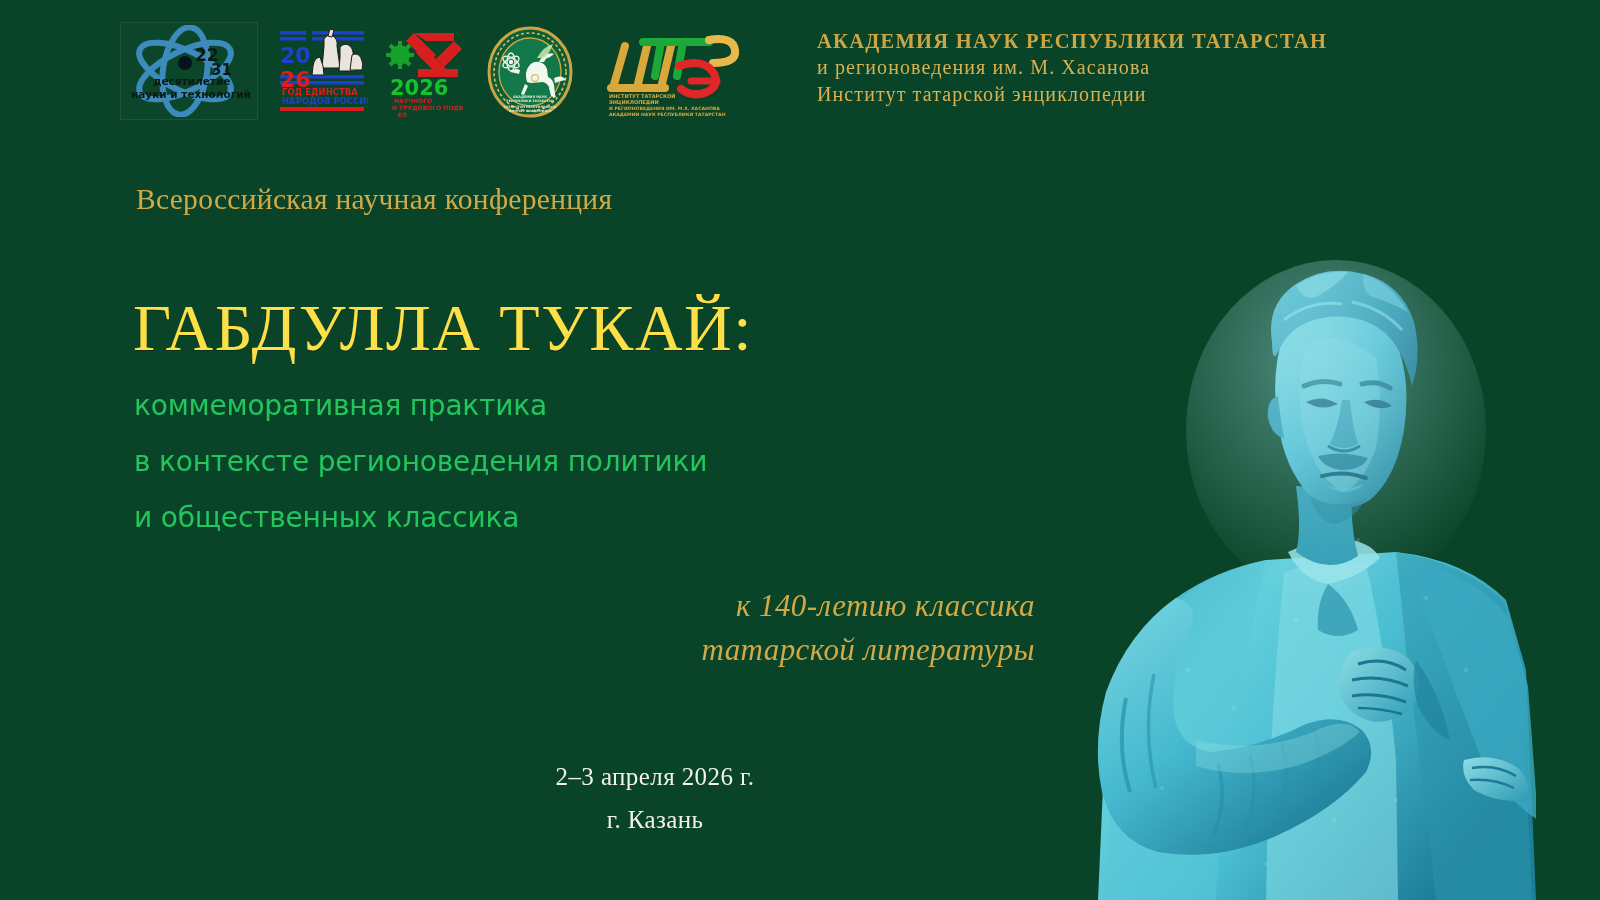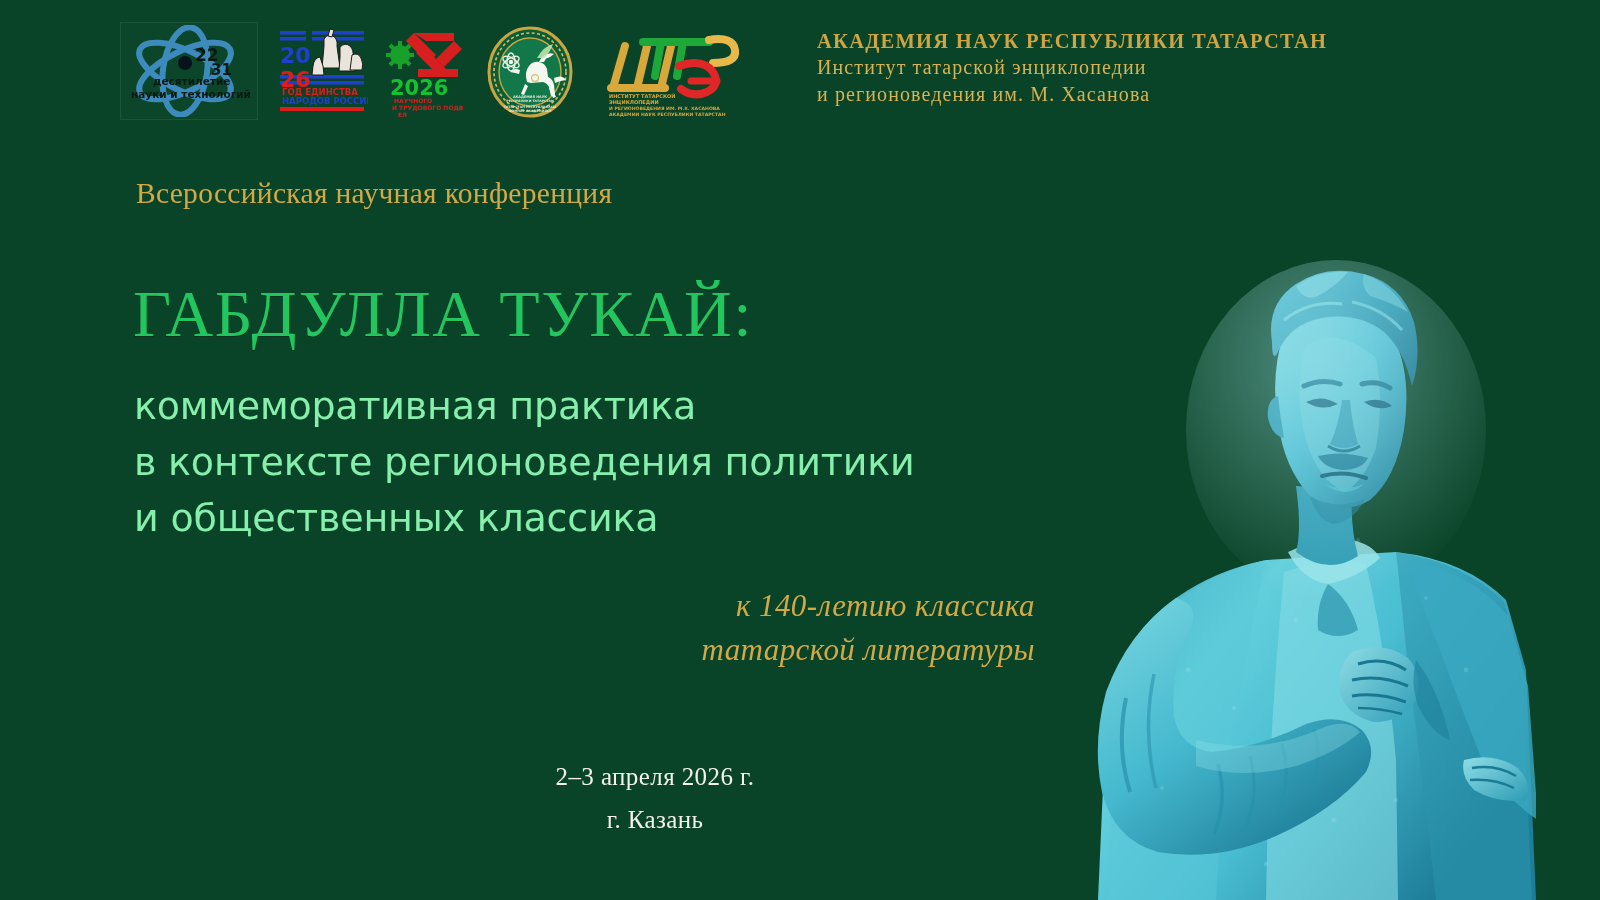--- a/index.html
+++ b/index.html
@@ -95,48 +95,49 @@
     left: 136px;
     top: 172px;
     width: 760px;
   }
   #kicker div {
     font-size: 29.5px;
     line-height: 42px;
     color: #d3a948;
     letter-spacing: 0.3px;
     white-space: nowrap;
+    margin-top: 6px;
   }
 
   
   #main-title {
     position: absolute;
     left: 133px;
-    top: 274px;
+    top: 288px;
     font-size: 66px;
     line-height: 80px;
-    color: #22c55e;
+    color: #fde047;
     letter-spacing: 1.5px;
     font-weight: 400;
     white-space: nowrap;
     text-shadow: 0 1px 0 rgba(0,0,0,0.25);
   }
 
   
   #subtitle {
     position: absolute;
     left: 134px;
     top: 378px;
     width: 930px;
   }
   #subtitle div {
     font-family: "DejaVu Sans", sans-serif;
-    font-size: 38px;
+    font-size: 28px;
     line-height: 56px;
-    color: #86efac;
+    color: #22c55e;
     letter-spacing: -0.2px;
     white-space: nowrap;
   }
 
   
   #anniversary {
     position: absolute;
     left: 300px;
     top: 584px;
     width: 735px;
@@ -421,22 +422,22 @@
         <text x="10" y="72" class="tinytxt" font-size="5" fill="#d9a83b">ИНСТИТУТ ТАТАРСКОЙ</text>
         <text x="10" y="78" class="tinytxt" font-size="5" fill="#d9a83b">ЭНЦИКЛОПЕДИИ</text>
         <text x="10" y="84" class="tinytxt" font-size="4.6" fill="#d9a83b">И РЕГИОНОВЕДЕНИЯ ИМ. М.Х. ХАСАНОВА</text>
         <text x="10" y="90" class="tinytxt" font-size="4.6" fill="#d9a83b">АКАДЕМИИ НАУК РЕСПУБЛИКИ ТАТАРСТАН</text>
       </svg>
     </div>
   </div>
 
   <div id="org-block">
     <div id="org-line1">АКАДЕМИЯ НАУК РЕСПУБЛИКИ ТАТАРСТАН</div>
+    <div class="org-sub">и регионоведения им. М. Хасанова</div>
     <div class="org-sub">Институт татарской энциклопедии</div>
-    <div class="org-sub">и регионоведения им. М. Хасанова</div>
   </div>
 
   <div id="kicker">
     <div>Всероссийская научная конференция</div>
   </div>
 
   <div id="main-title">ГАБДУЛЛА ТУКАЙ:</div>
 
   <div id="subtitle">
     <div>коммеморативная практика</div>

